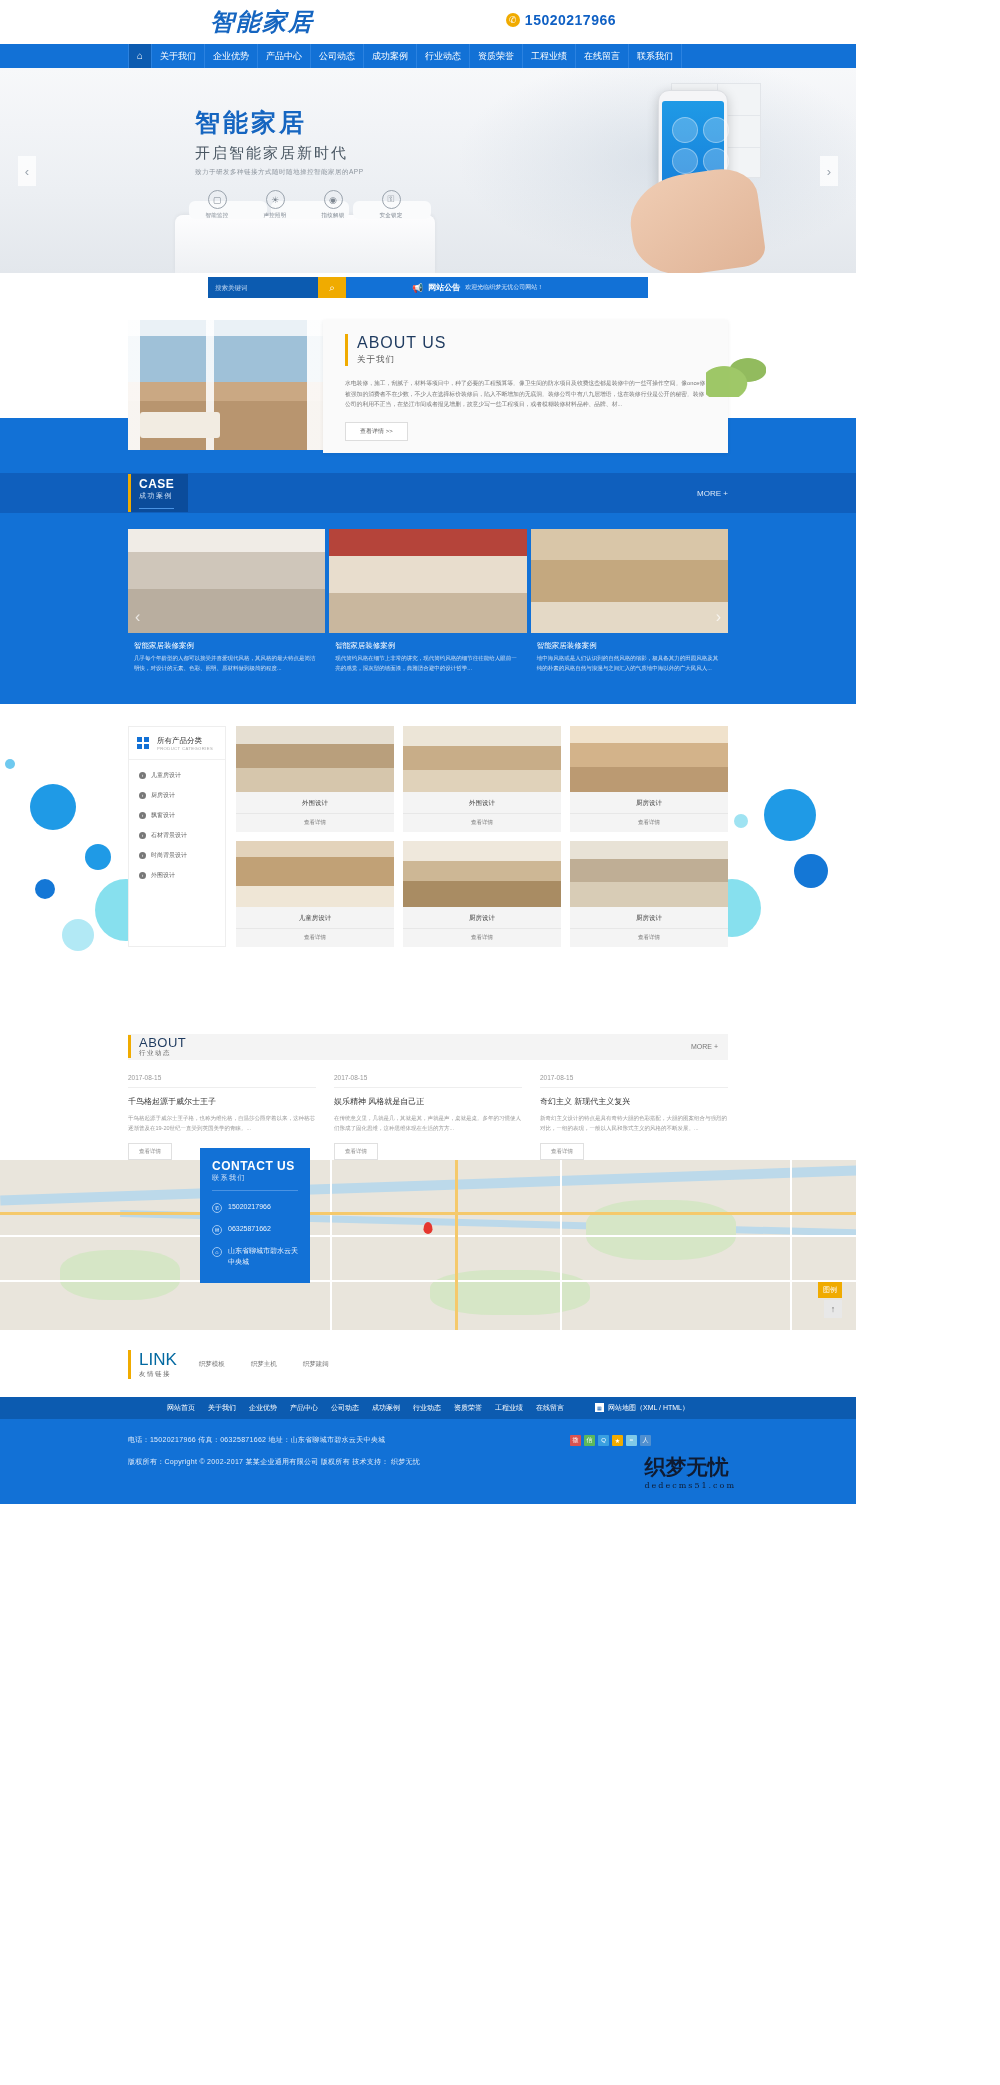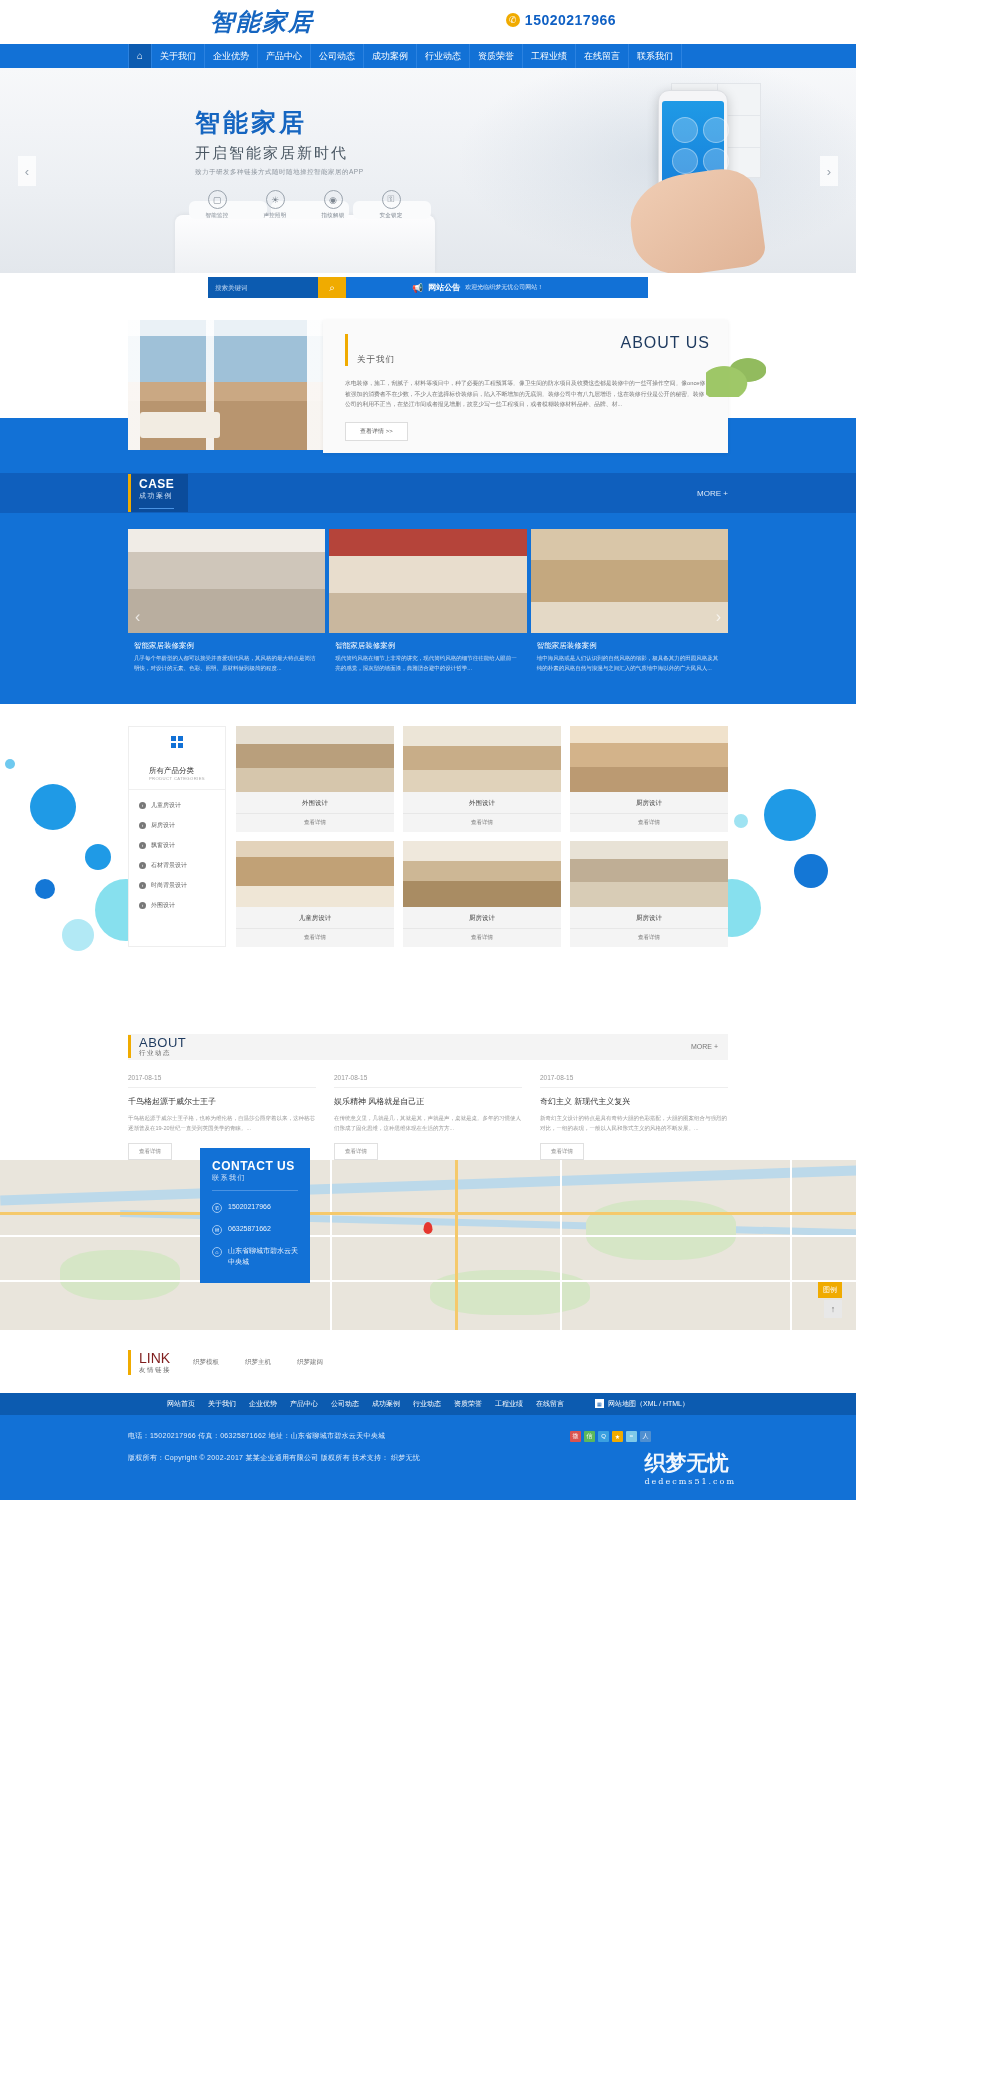--- a/index.html
+++ b/index.html
@@ -94,21 +94,21 @@
   .about-in { width:600px; margin:0 auto; position:relative; display:flex; z-index:2; }
   .a-img { width:195px; height:130px; position:relative; overflow:hidden;
            background:linear-gradient(175deg,#dfe8ee,#b9cddc); }
   .a-img .rm{position:absolute;inset:0;background:
       linear-gradient(90deg,rgba(255,255,255,.9) 0 6%,transparent 6% 40%,rgba(255,255,255,.85) 40% 44%,transparent 44% 92%,rgba(255,255,255,.9) 92% 100%),
       linear-gradient(180deg,#eaf1f6 0 12%,#9fc1d8 12% 48%,#caa883 48% 62%,#b8956f 62% 100%);}
   .a-img .fl{position:absolute;left:12px;bottom:12px;width:80px;height:26px;background:#f2ece2;border-radius:3px;}
   .a-card { flex:1; background:#fafafa; margin-left:0; padding:14px 18px 12px 22px; position:relative;
             box-shadow:0 1px 4px rgba(0,0,0,.07); }
   .a-head { display:flex; flex-direction:column; border-left:3px solid #f0ab00; padding-left:9px; }
-  .a-en { font-size:16px; color:#1e3a5f; letter-spacing:1px;text-align:right; }
+  .a-en { font-size:16px; color:#1e3a5f; letter-spacing:1px; }
   .a-cn { font-size:8.5px; color:#555; margin-top:2px; letter-spacing:1px; }
   .a-body { margin-top:12px; font-size:5.8px; color:#777; line-height:1.85; }
   .a-more { margin-top:12px; display:inline-block; border:1px solid #ddd; background:#fff;
             padding:4px 14px; font-size:6px; color:#666; cursor:pointer; }
   .a-leaf { position:absolute; right:-38px; top:32px; width:60px; height:45px;
             background:radial-gradient(ellipse at 30% 70%, #8fbf4e 0 38%, transparent 40%),
                        radial-gradient(ellipse at 70% 40%, #7fb043 0 30%, transparent 32%);
             opacity:.85; }
 
   
@@ -131,21 +131,21 @@
   .cc-d { font-size:5.5px; color:#cfe0f5; line-height:1.8; padding:0 6px 8px; }
   .case-arrow { position:absolute; top:95px; color:rgba(255,255,255,.7); font-size:16px; cursor:pointer; }
   .case-arrow.l{left:135px;} .case-arrow.r{right:135px;}
 
   
   .prod { position:relative; padding:22px 0 26px; background:#fff; min-height:320px; }
   .bubbles { position:absolute; inset:0; overflow:hidden; }
   .bub { position:absolute; border-radius:50%; }
   .prod-in { width:600px; margin:0 auto; display:flex; gap:10px; position:relative; z-index:2; }
   .p-side { width:98px; background:#fff; border:1px solid #eee; }
-  .p-side-h { display:flex; align-items:center; gap:18px; padding:9px 8px 8px;flex-direction:column; }
+  .p-side-h { display:flex; align-items:center; gap:8px; padding:9px 8px 8px; }
   .p-grid { display:grid; grid-template-columns:repeat(2,5px); grid-template-rows:repeat(2,5px);
             gap:2px; }
   .p-grid i { background:#1271d6; display:block; width:5px; height:5px; }
   .p-h-cn { font-size:7.5px; color:#333; }
   .p-h-en { font-size:4.2px; color:#aaa; letter-spacing:.4px; }
   .p-list { border-top:1px solid #f0f0f0; padding:6px 0 10px; }
   .p-list li { list-style:none; display:flex; align-items:center; gap:5px;
                padding:5.5px 10px; font-size:6px; color:#666; cursor:pointer; }
   .p-dot { width:7px;height:7px;border-radius:50%;background:#777;color:#fff;font-size:4.5px;
            display:flex;align-items:center;justify-content:center; }
@@ -199,39 +199,39 @@
   .c-tx { font-size:7px; line-height:1.55; }
   .map-badge { position:absolute; right:14px; bottom:32px; background:#f0ab00; color:#fff;
                font-size:7px; padding:3px 5px; z-index:3; }
   .to-top { position:absolute; right:14px; bottom:12px; width:18px; height:18px; background:#e8e8e8;
             color:#777; font-size:9px; display:flex; align-items:center; justify-content:center;
             z-index:3; cursor:pointer; }
 
   
   .link { width:600px; margin:0 auto; padding:20px 0 18px; display:flex; align-items:center; gap:22px; }
   .l-title { display:flex; flex-direction:column; border-left:3px solid #f0ab00; padding-left:8px; }
-  .l-en { font-size:14px; color:#7f1d1d; }
+  .l-en { font-size:17px; color:#0369a1; }
   .l-cn { font-size:6.5px; color:#666; letter-spacing:1.5px; }
   .l-items { display:flex; gap:26px; }
   .l-items a { font-size:6.5px; color:#777; text-decoration:none; }
 
   
   .f-nav { background:#0c5bb0; height:22px; display:flex; align-items:center; justify-content:center; gap:13px; }
   .f-nav a { color:#fff; font-size:7px; text-decoration:none; }
   .f-map { display:flex; align-items:center; gap:4px; margin-left:18px; }
   .f-map .ic { width:9px;height:9px;background:#fff;color:#0c5bb0;font-size:5px;
                display:flex;align-items:center;justify-content:center; }
   .f-map span { color:#fff; font-size:7px; }
   .f-body { background:#1271d6; height:85px; position:relative; }
   .f-in { width:600px; margin:0 auto; padding-top:16px; }
   .f-line { color:#e3eefb; font-size:7px; margin-bottom:12px; letter-spacing:.3px; }
   .f-social { position:absolute; right:205px; top:16px; display:flex; gap:3px; }
   .f-social i { width:11px; height:11px; display:flex; align-items:center; justify-content:center;
                 font-size:6px; color:#fff; font-style:normal; border-radius:1px; }
-  .f-wm { position:absolute; right:120px; top:34px; font-size:21px; color:#ffffff;
+  .f-wm { position:absolute; right:120px; top:34px; font-size:21px; color:#0f172a;
           font-family:"DejaVu Serif","Liberation Serif",serif; font-weight:bold; opacity:.95; }
   .f-wm small { display:block; font-size:8px; text-align:right; letter-spacing:2px; font-weight:normal; }
 </style>
 </head>
 <body>
 
 <div class="wrap">
 
   <div class="topbar">
     <div class="logo">智能家居</div>

